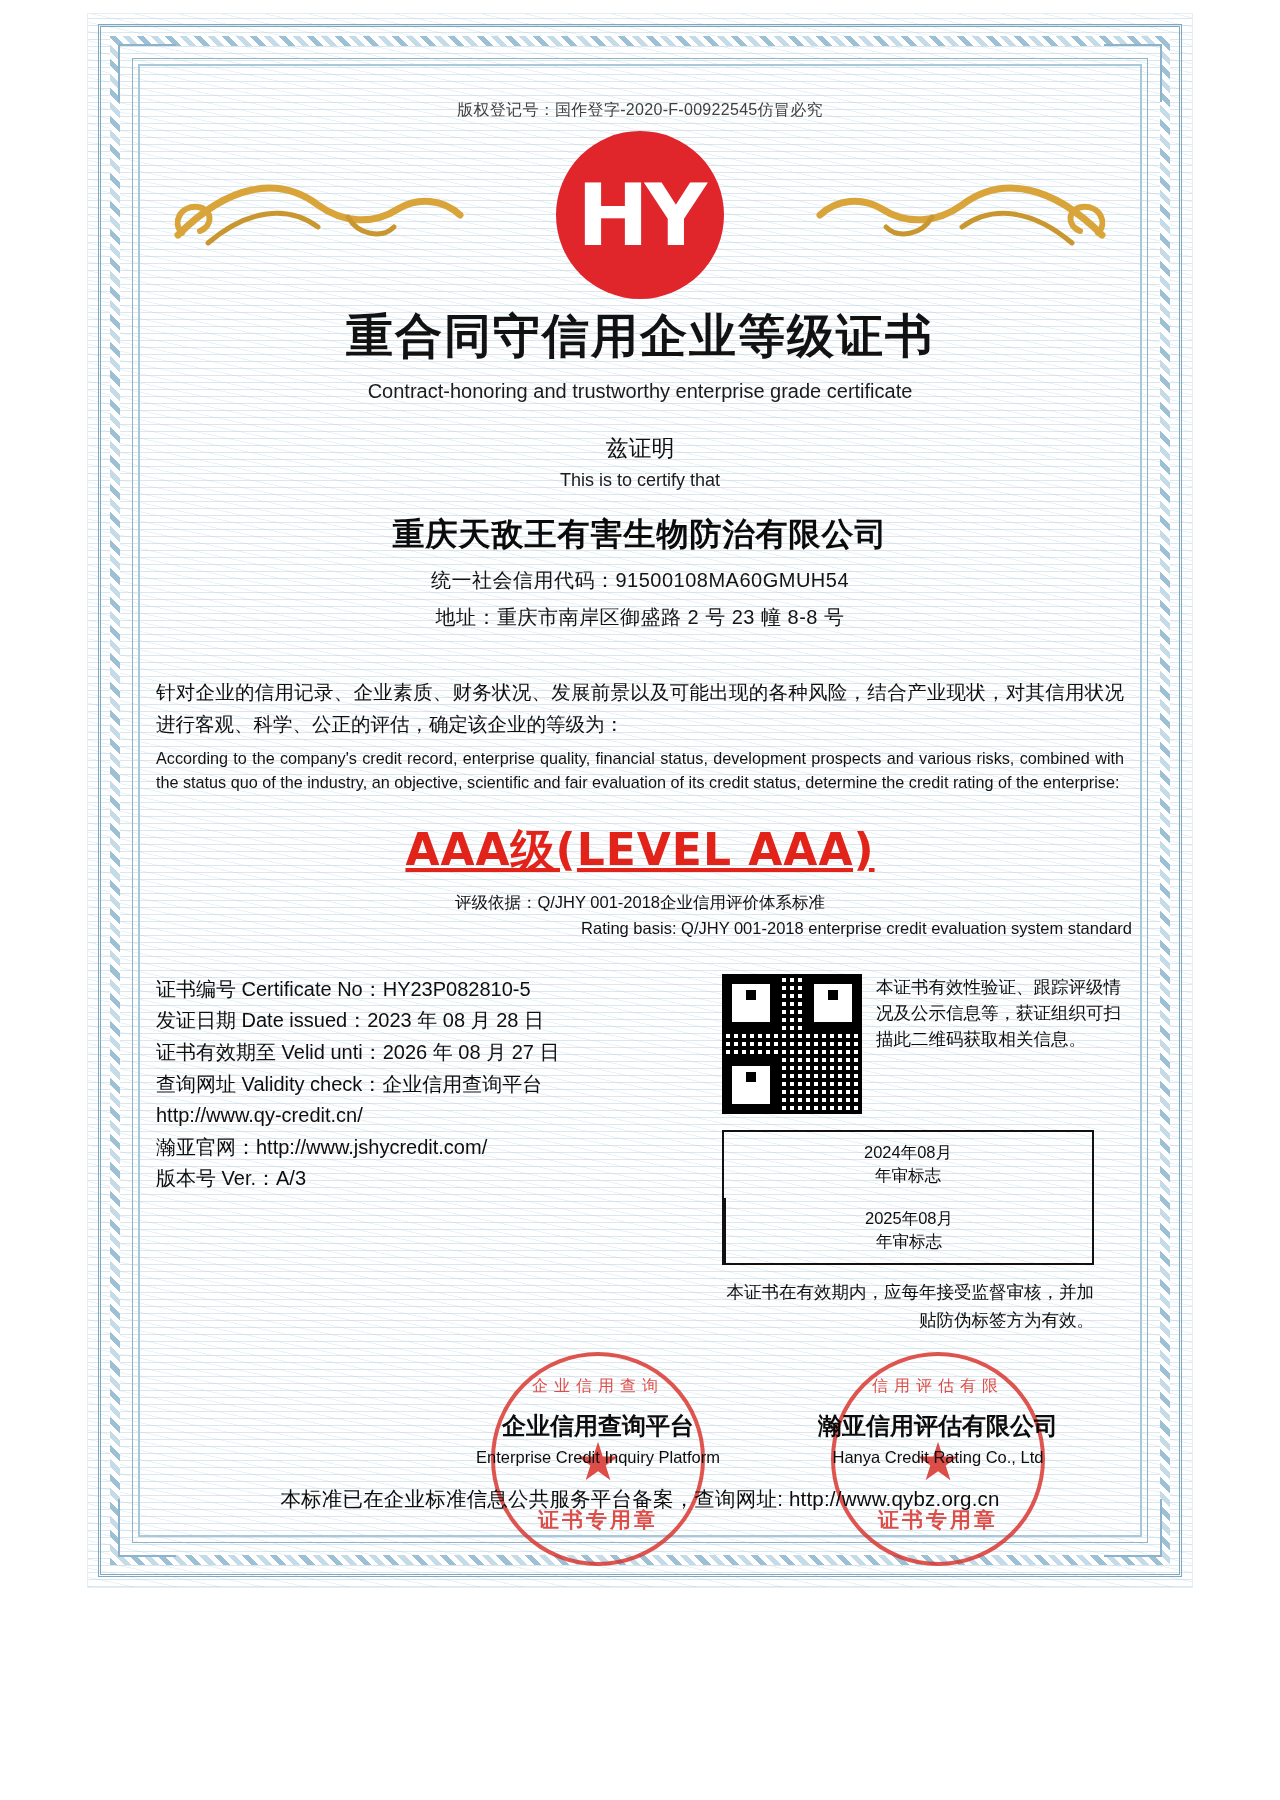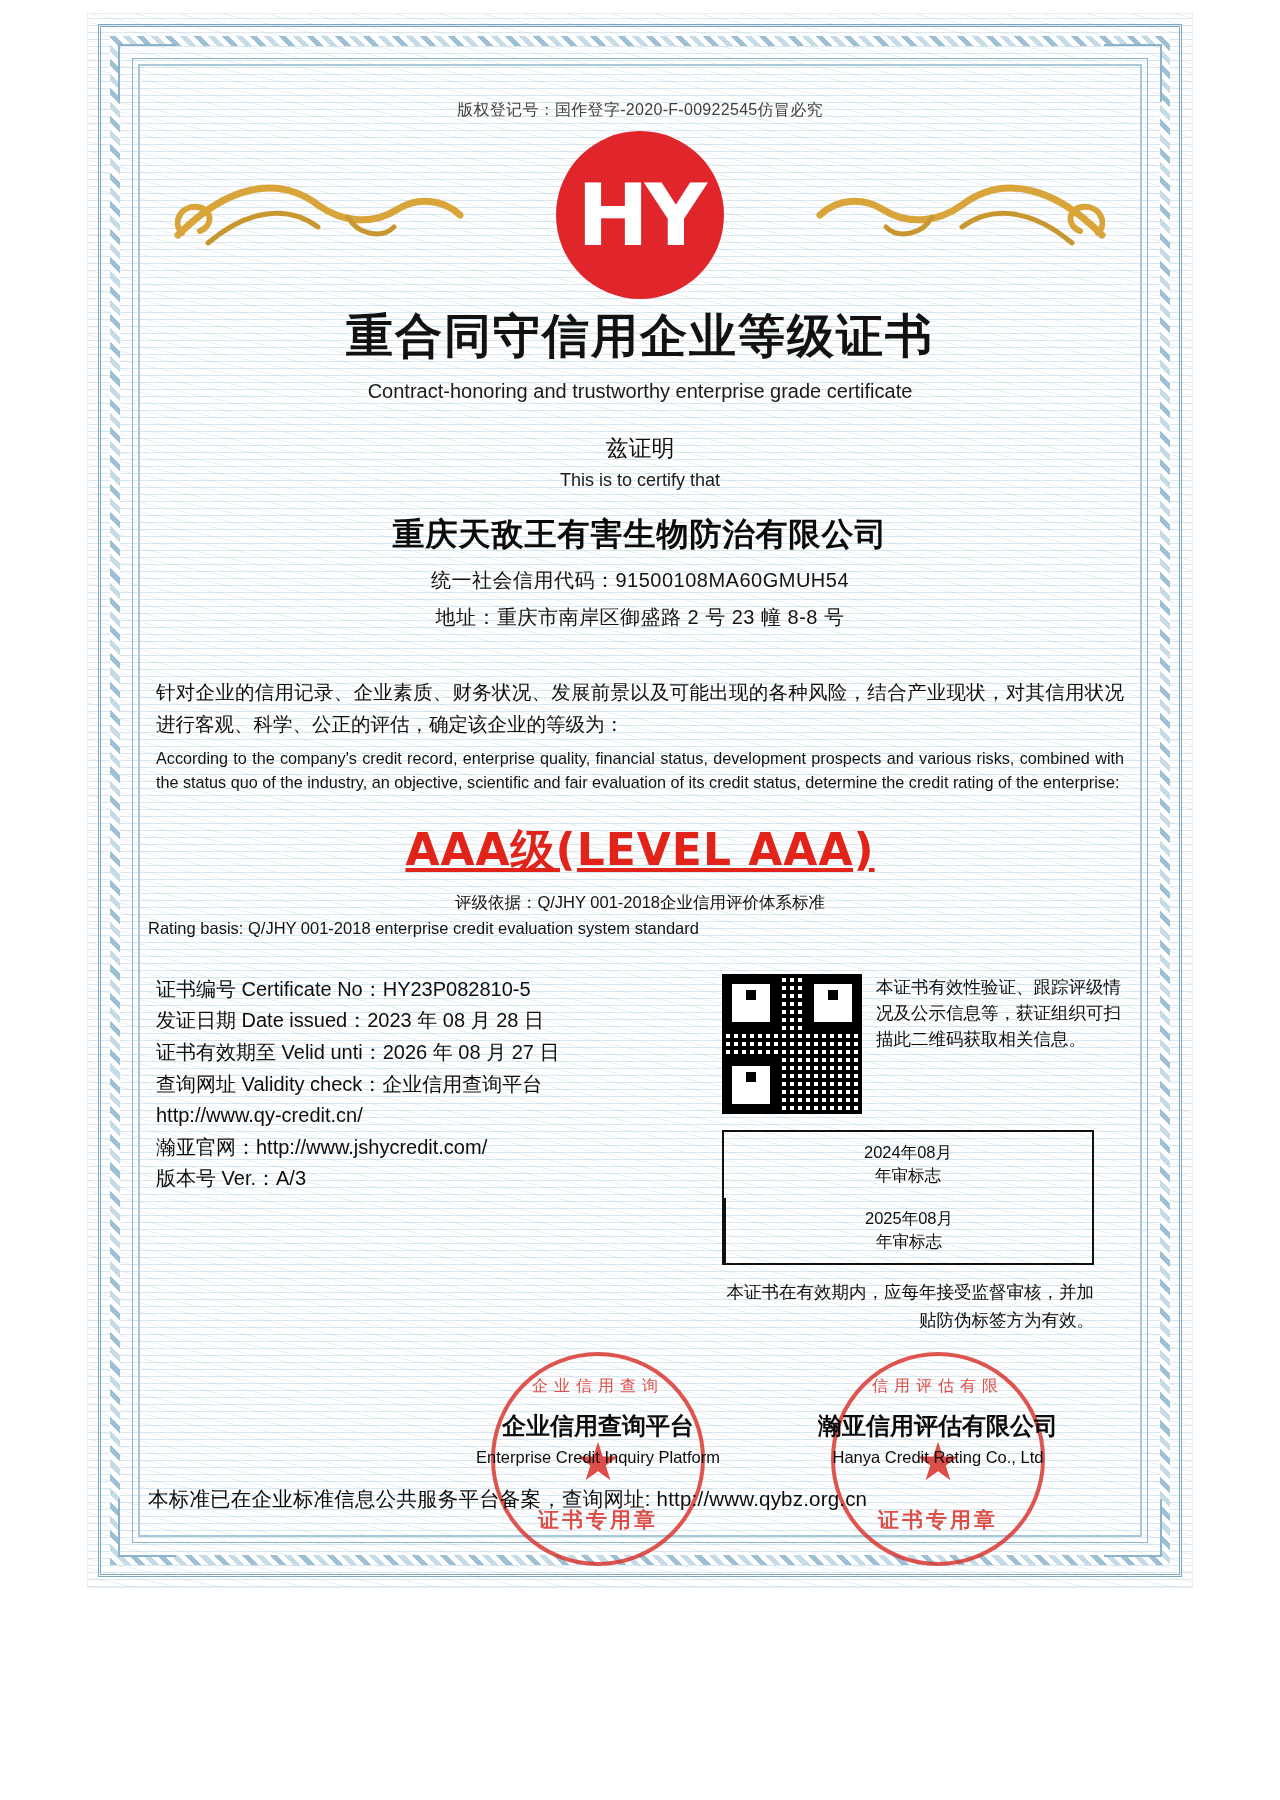--- a/index.html
+++ b/index.html
@@ -221,21 +221,21 @@
     font-family: "DejaVu Sans", sans-serif;
     text-decoration: underline;
   }
   .basis-cn {
     text-align: center;
     font-size: 16.5px;
     color: #111;
     margin-top: 12px;
   }
   .basis-en {
-    text-align: left;
+    text-align: right;
     font-size: 16.5px;
     color: #111;
     margin-top: 5px;
   }
 
   
   .details-row {
     display: flex;
     margin-top: 36px;
     gap: 18px;
@@ -398,20 +398,21 @@
     margin-top: 6px;
     position: relative;
     z-index: 2;
     white-space: nowrap;
   }
 
   .footer-note {
     position: absolute;
     left: 0; right: 0;
     bottom: 18px;
+    text-align: center;
     font-size: 20.5px;
     color: #0c0c0c;
     letter-spacing: 0.2px;
   }
 </style>
 </head>
 <body>
 
 <div class="cert">
 

